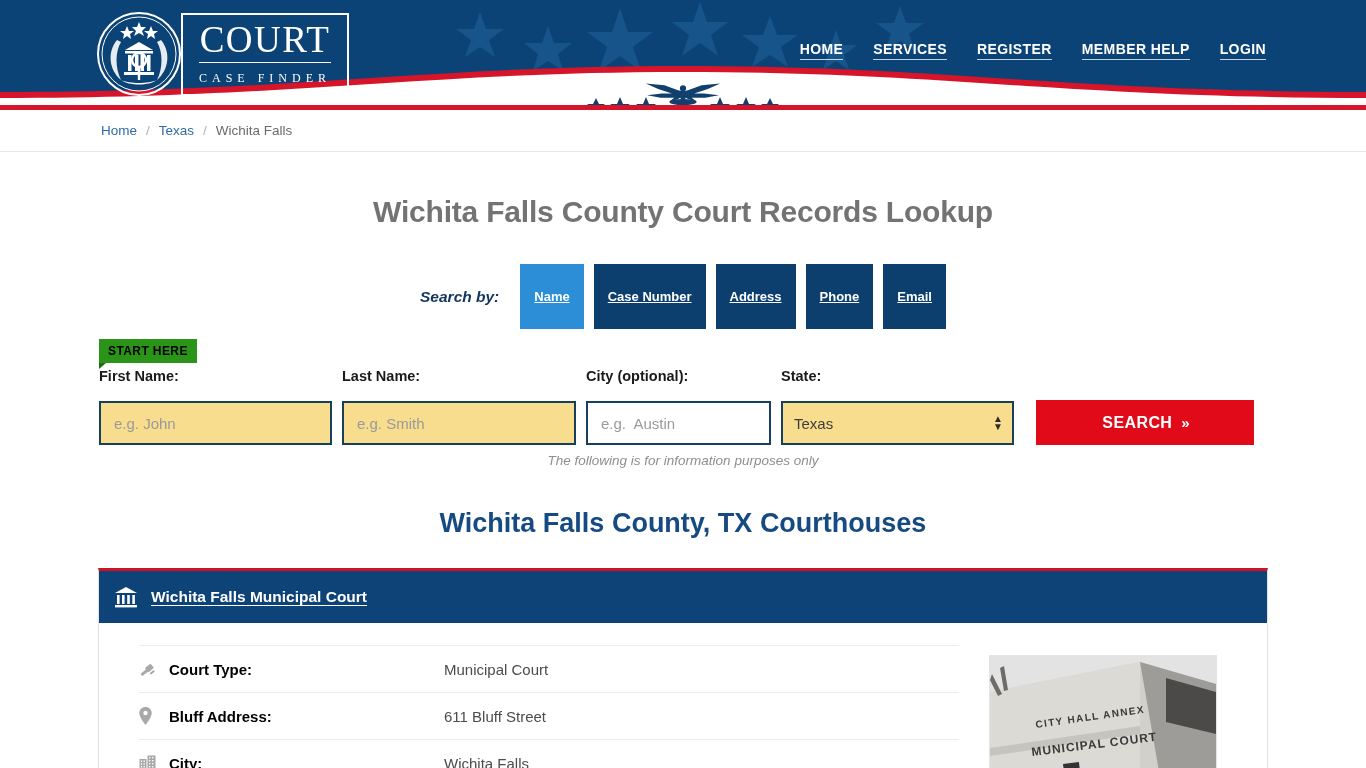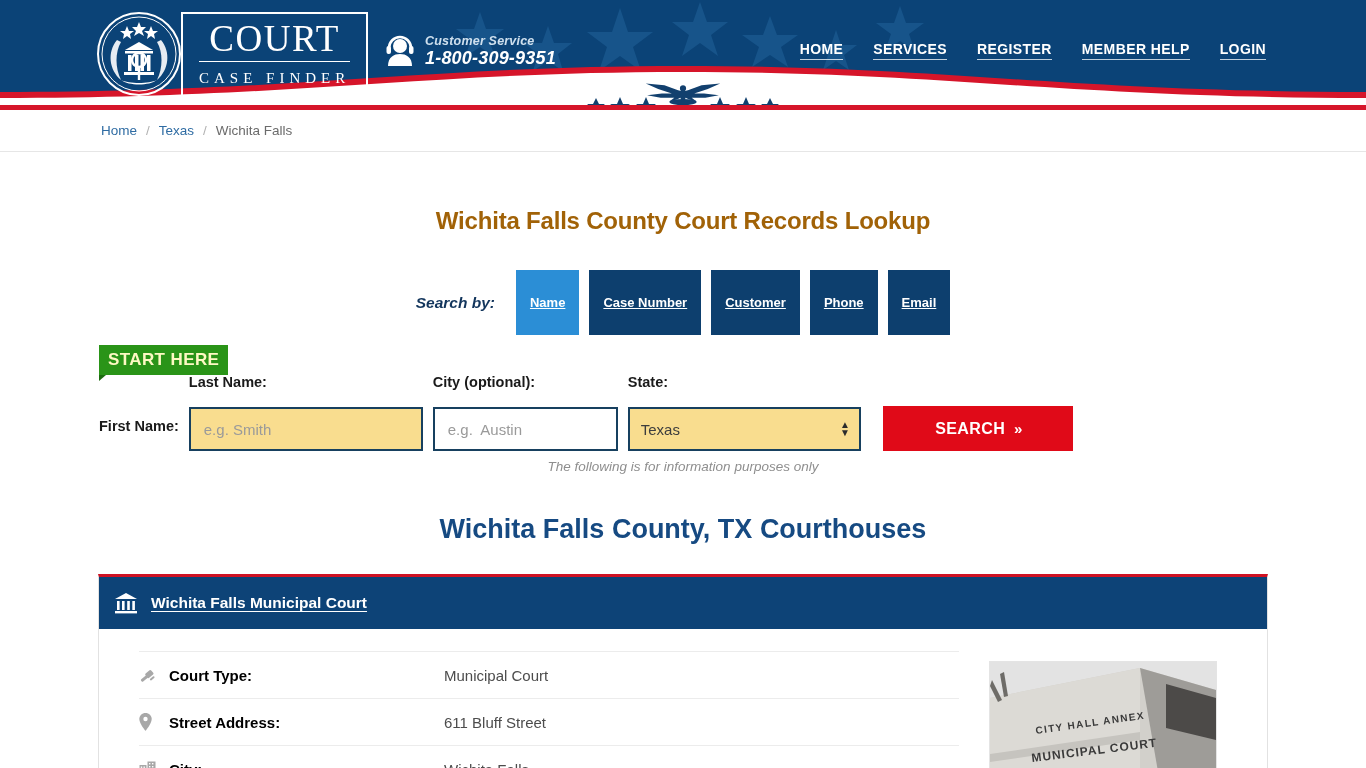--- a/index.html
+++ b/index.html
@@ -36,21 +36,21 @@
   }
   .logo-court {
     font-family:"Liberation Serif", serif;
     font-size:37px; line-height:38px; font-weight:400;
     letter-spacing:1.5px; color:#ffffff;
   }
   .logo-sub {
     border-top:1px solid #ffffff;
     margin-top:3px; padding-top:8px;
     font-family:"Liberation Serif", serif;
-    font-size:15px; letter-spacing:5px; color:#ffffff;
+    font-size:12px; letter-spacing:5px; color:#ffffff;
   }
 
   .cs-wrap { position:absolute; left:385px; top:34px; display:flex; align-items:center; gap:10px; }
   .cs-icon { width:30px; height:32px; }
   .cs-text { line-height:1.12; }
   .cs-label {
     font-size:12.5px; font-style:italic; font-weight:bold;
     color:#cfe0ee; letter-spacing:.2px;
   }
   .cs-phone {
@@ -74,22 +74,22 @@
     padding-left:101px;
     font-size:13.5px;
     background:#fff;
   }
   .crumb-bar a { color:#2f6ca3; text-decoration:none; }
   .crumb-sep { color:#b2b2b2; margin:0 9px; }
   .crumb-cur { color:#6b6b6b; }
 
   
   .page-title {
-    text-align:center; margin-top:55px;
-    font-size:24px; font-weight:bold; color:#a16207;
+    text-align:center; margin-top:43px;
+    font-size:30px; font-weight:bold; color:#737373;
     letter-spacing:-.2px;
   }
 
   .searchby-row {
     display:flex; align-items:center; justify-content:center;
     gap:10px; margin-top:35px;
   }
   .searchby-label {
     font-size:15.5px; font-style:italic; font-weight:bold;
     color:#12355c; margin-right:11px;
@@ -99,22 +99,22 @@
     font-size:13px; font-weight:bold;
     padding:26px 14px; border:none; cursor:pointer;
     line-height:1;
     text-decoration:underline;
   }
   .tab.active { background:#2b8ed6; }
 
   .form-zone { position:relative; margin-top:5px; height:118px; }
   .badge {
     position:absolute; left:99px; top:5px;
-    background:#2a9418; color:#fef9c3;
-    font-size:17px; font-weight:bold; letter-spacing:.4px;
+    background:#2a9418; color:#000000;
+    font-size:12px; font-weight:bold; letter-spacing:.4px;
     padding:5px 9px 5px 9px;
   }
   .badge:after {
     content:""; position:absolute; left:0; bottom:-6px;
     border-left:7px solid #1d6c10;
     border-bottom:6px solid transparent;
   }
 
   .fields {
     position:absolute; left:99px; top:34px;
@@ -142,21 +142,21 @@
     background:#f9dd8f; font-size:15px; padding:0 30px 0 11px;
     color:#3d3d3d; appearance:none; -webkit-appearance:none;
     font-family:"Liberation Sans", sans-serif; outline:none;
   }
   .sel-arrows {
     position:absolute; right:11px; top:50%; transform:translateY(-50%);
     pointer-events:none; color:#2b2b2b; font-size:10px; line-height:8px;
     display:flex; flex-direction:column; align-items:center;
   }
   .btn-search {
-    width:190px; height:45px; margin-left:12px;
+    width:218px; height:45px; margin-left:12px;
     background:#e00a18; border:none; color:#ffffff;
     font-size:16px; font-weight:bold; letter-spacing:.4px;
     cursor:pointer; display:flex; align-items:center;
     justify-content:center; gap:9px;
     font-family:"Liberation Sans", sans-serif;
   }
   .chev { font-size:15px; letter-spacing:-2px; }
 
   .disclaimer {
     text-align:center; margin-top:1px;
@@ -263,33 +263,20 @@
       <path d="M22,30 C12,42 14,60 26,70 C20,58 20,42 26,32 Z" fill="#ffffff" opacity=".9"></path>
       <path d="M66,30 C76,42 74,60 62,70 C68,58 68,42 62,32 Z" fill="#ffffff" opacity=".9"></path>
       <path d="M26,70 C34,76 54,76 62,70 C54,74 34,74 26,70 Z" fill="#ffffff"></path>
     </svg>
     <div class="logo-box">
       <div class="logo-court">COURT</div>
       <div class="logo-sub">CASE FINDER</div>
     </div>
   </div>
 
-  <div class="cs-wrap">
-    <svg class="cs-icon" viewBox="0 0 30 32">
-      <circle cx="15" cy="11" r="7" fill="#ffffff"></circle>
-      <path d="M3,31 C3,22 9,19 15,19 C21,19 27,22 27,31 Z" fill="#ffffff"></path>
-      <path d="M4,13 A11,11 0 0,1 26,13" fill="none" stroke="#ffffff" stroke-width="2.6"></path>
-      <rect x="1.5" y="11" width="4.5" height="8" rx="2" fill="#ffffff"></rect>
-      <rect x="24" y="11" width="4.5" height="8" rx="2" fill="#ffffff"></rect>
-    </svg>
-    <div class="cs-text">
-      <div class="cs-label">Customer Service</div>
-      <div class="cs-phone">1-800-309-9351</div>
-    </div>
-  </div>
 
   <div class="nav">
     <a href="#">HOME</a>
     <a href="#">SERVICES</a>
     <a href="#">REGISTER</a>
     <a href="#">MEMBER HELP</a>
     <a href="#">LOGIN</a>
   </div>
 </div>
 
@@ -300,31 +287,32 @@
   <span class="crumb-sep">/</span>
   <span class="crumb-cur">Wichita Falls</span>
 </div>
 
 <h1 class="page-title">Wichita Falls County Court Records Lookup</h1>
 
 <div class="searchby-row">
   <span class="searchby-label">Search by:</span>
   <button class="tab active">Name</button>
   <button class="tab">Case Number</button>
-  <button class="tab">Customer</button>
+  <button class="tab">Address</button>
   <button class="tab">Phone</button>
   <button class="tab">Email</button>
 </div>
 
 <div class="form-zone">
   <div class="badge">START HERE</div>
 
   <div class="fields">
     <div>
       <label class="field-label">First Name:</label>
+      <input id="f-first" class="inp" type="text" placeholder="e.g. John" style="">
     </div>
 
     <div>
       <label class="field-label">Last Name:</label>
       <input id="f-last" class="inp" type="text" placeholder="e.g. Smith" style="">
     </div>
 
     <div>
       <label class="field-label">City (optional):</label>
       <input id="f-city" class="inp white" type="text" placeholder="e.g.  Austin" style="">
@@ -382,21 +370,21 @@
         <span class="row-val">Municipal Court</span>
       </div>
 
       <div class="row">
         <span class="row-icon">
           <svg width="13" height="18" viewBox="0 0 13 18" fill="#a8a8a8">
             <path d="M6.5,0 C3,0 0.3,2.7 0.3,6.1 C0.3,10.6 6.5,18 6.5,18 C6.5,18 12.7,10.6 12.7,6.1 C12.7,2.7 10,0 6.5,0 Z"></path>
             <circle cx="6.5" cy="6" r="2.2" fill="#ffffff"></circle>
           </svg>
         </span>
-        <span class="row-key">Street Address:</span>
+        <span class="row-key">Bluff Address:</span>
         <span class="row-val">611 Bluff Street</span>
       </div>
 
       <div class="row">
         <span class="row-icon">
           <svg width="17" height="16" viewBox="0 0 17 16" fill="#a8a8a8">
             <rect x="0.5" y="4" width="7" height="12"></rect>
             <rect x="8.5" y="0.5" width="8" height="15.5"></rect>
             <g fill="#ffffff">
               <rect x="1.8" y="5.5" width="1.4" height="1.4"></rect>

